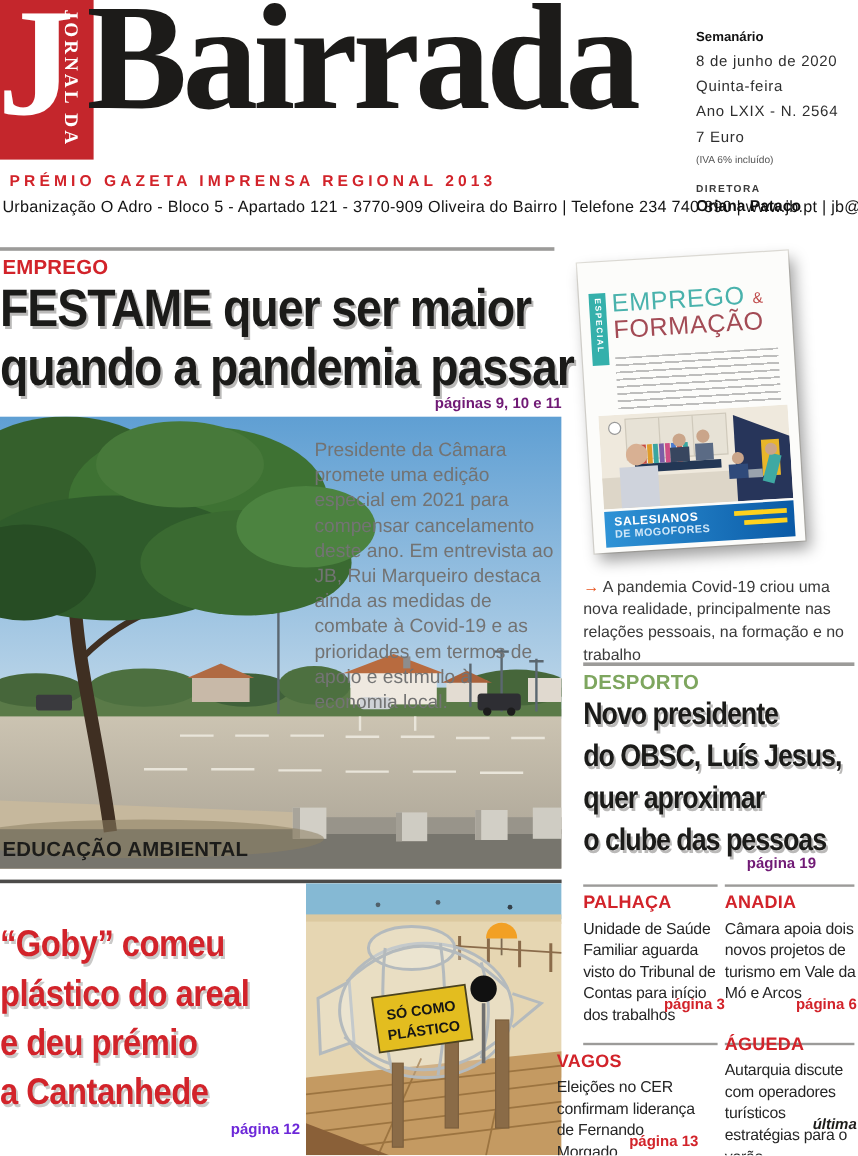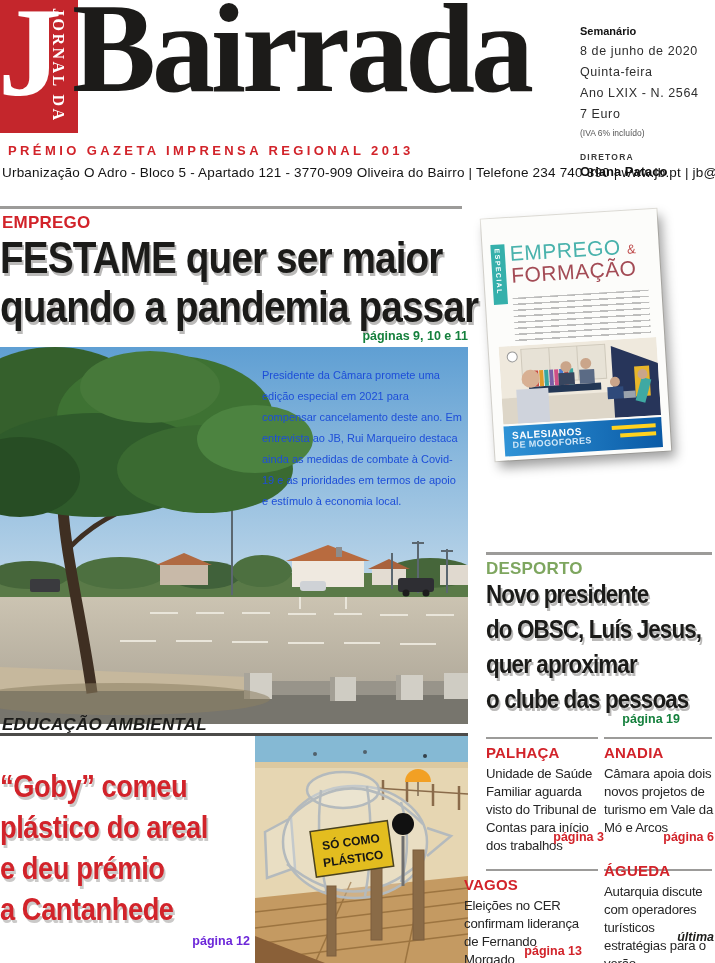--- a/index.html
+++ b/index.html
@@ -31,25 +31,25 @@
   .rule{background:#9c9b99;}
   .rule-dark{background:#4c4b49;}
 
   
   .kicker{font-size:17px;font-weight:800;letter-spacing:.2px;}
   .red{color:#d2232a;} .green{color:#7ea65f;} .black{color:#1c1c1a;}
   .bighead{font-weight:800;color:#1b1b19;letter-spacing:-1px;
            text-shadow:2px 2.5px 0 rgba(130,128,125,.55);}
   .redhead{font-weight:800;color:#d2232a;letter-spacing:-.5px;
            text-shadow:2px 2.5px 0 rgba(150,148,145,.5);}
-  .pages{font-size:12.5px;font-weight:800;color:#15803d;}
+  .pages{font-size:12.5px;font-weight:800;color:#701a75;}
   .pages-black{color:#6d28d9;}
 
   
-  .photo-caption{left:262px;top:18px;width:200px;font-size:11px;line-height:21px;color:#1d4ed8;}
+  .photo-caption{left:262px;top:18px;width:200px;font-size:16px;line-height:21px;color:#737373;}
 
   
   .mag{left:488px;top:214px;width:176px;height:242px;background:#fcfcfa;
        transform:rotate(-3.5deg);transform-origin:center;
        box-shadow:4px 7px 12px rgba(0,0,0,.38),0 0 0 1px #e4e2dc;}
   .mag-tab{position:absolute;left:8px;top:26px;width:14px;height:60px;background:#35b0ab;}
   .mag-tab span{position:absolute;left:3px;top:4px;writing-mode:vertical-rl;font-size:7px;
                 letter-spacing:1.4px;color:#fff;font-weight:700;}
   .mag-t1{position:absolute;left:27px;top:24px;font-size:21px;letter-spacing:.5px;color:#49b2ac;font-weight:400;}
   .mag-amp{font-size:13px;color:#bf4b4b;}
@@ -256,33 +256,37 @@
     <div class="mag-caption"></div>
     <div class="mag-ad">
       <div class="a1">SALESIANOS</div>
       <div class="a2">DE MOGOFORES</div>
       <div class="bar" style="top:6px;"></div>
       <div class="bar" style="top:14px;width:36px;"></div>
     </div>
   </div>
 
 
+  <div class="abs note">
+    <span class="arr">→</span>
+    <span>A pandemia Covid-19 criou uma nova realidade, principalmente nas relações pessoais, na formação e no trabalho</span>
+  </div>
 
   <div class="abs rule" style="left:486px;top:552px;width:226px;height:2.5px;"></div>
   <div class="abs kicker green" style="left:486px;top:559px;">DESPORTO</div>
   <div class="abs bighead nowrap condL" style="left:486px;top:577px;font-size:26px;line-height:35px;transform:scaleX(.86);">
     <div>Novo presidente</div>
     <div>do OBSC, Luís Jesus,</div>
     <div>quer aproximar</div>
     <div>o clube das pessoas</div>
   </div>
   <div class="abs pages" style="left:560px;top:712px;width:120px;text-align:right;">página 19</div>
 
   <div class="abs rule-dark" style="left:0;top:733px;width:468px;height:3px;"></div>
-  <div class="abs kicker black" style="left:2px;top:715px;font-style:italic;">EDUCAÇÃO AMBIENTAL</div>
+  <div class="abs kicker black" style="left:2px;top:698px;">EDUCAÇÃO AMBIENTAL</div>
   <div class="abs redhead nowrap condL" style="left:0;top:766px;font-size:31px;line-height:41px;transform:scaleX(.88);">
     <div>“Goby” comeu</div>
     <div>plástico do areal</div>
     <div>e deu prémio</div>
     <div>a Cantanhede</div>
   </div>
   <div class="abs pages pages-black" style="left:130px;top:934px;width:120px;text-align:right;">página 12</div>
 
   <div class="abs" style="left:255px;top:736px;width:213px;height:227px;">
     <svg width="213" height="227" viewBox="0 0 213 227" preserveAspectRatio="none">

